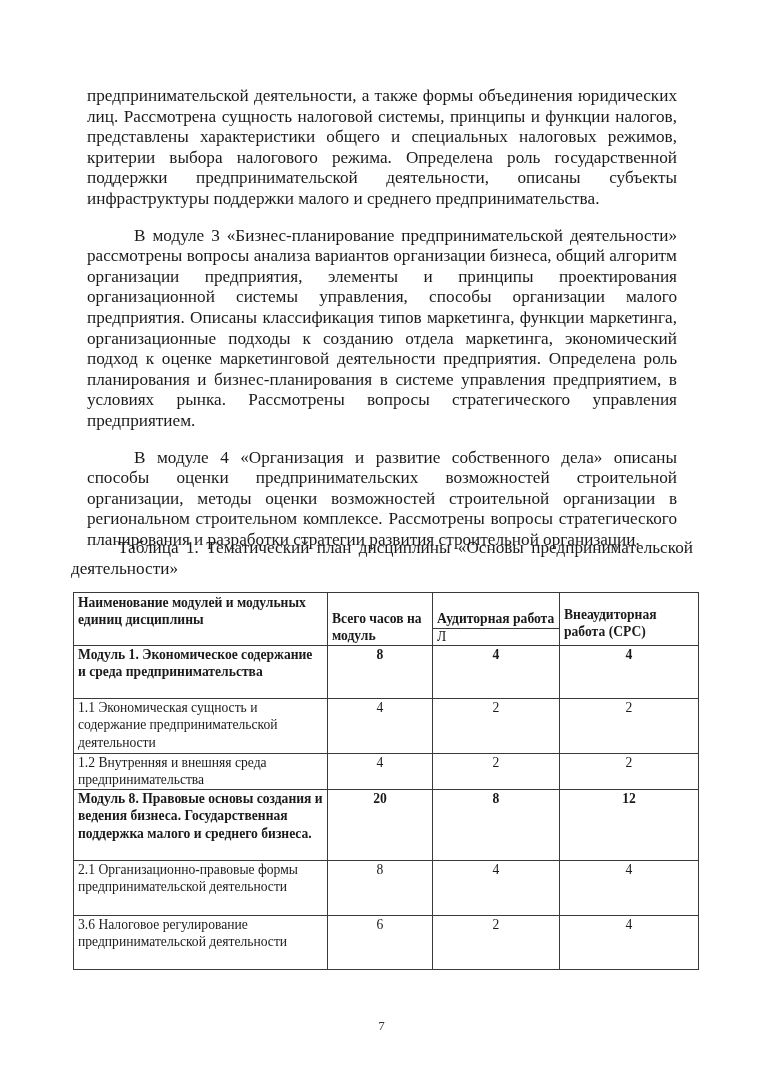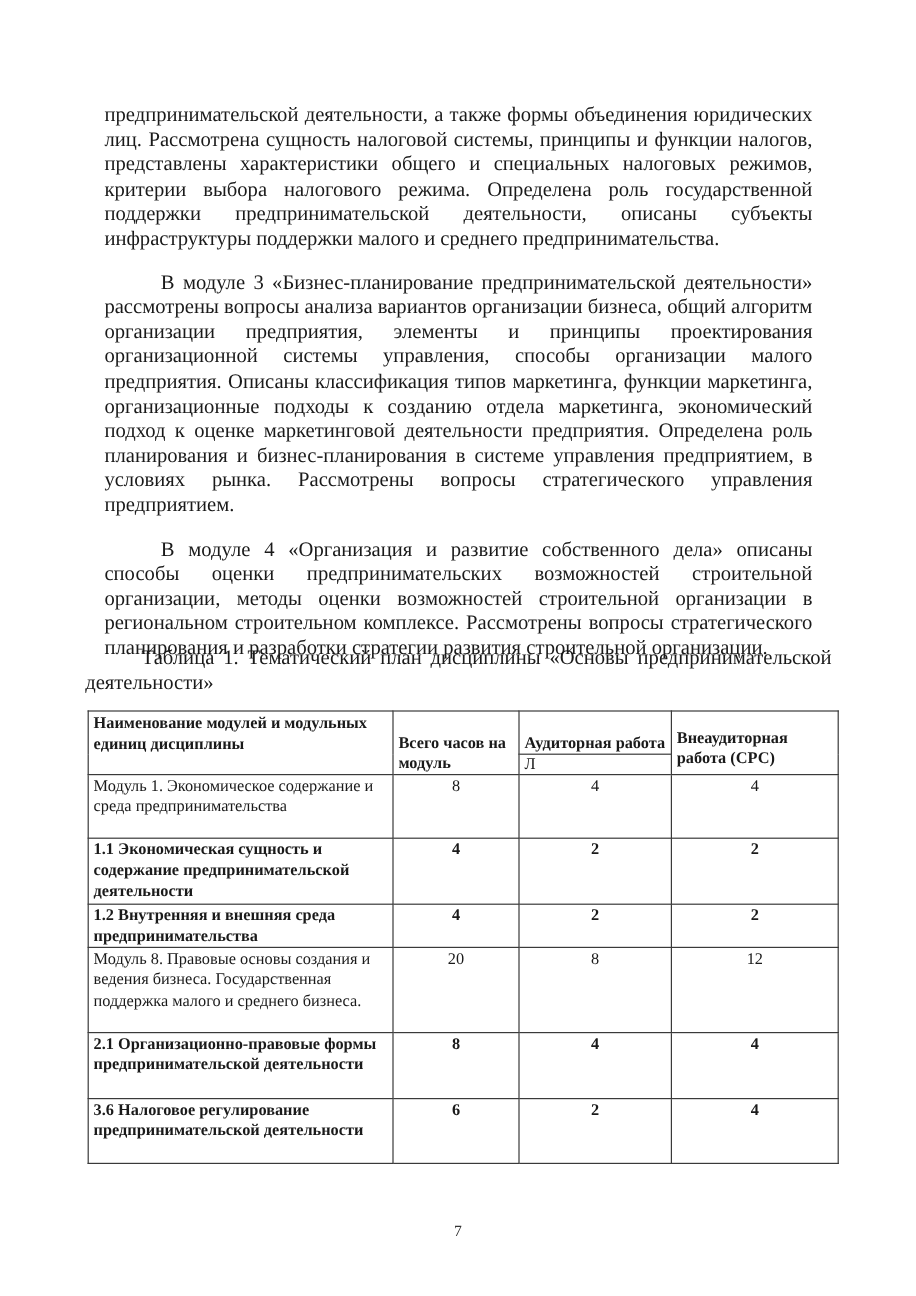--- a/index.html
+++ b/index.html
@@ -19,25 +19,25 @@
       position: absolute; left: 71px; top: 538px; width: 622px;
       font-size: 17.2px; line-height: 20.6px; text-align: justify;
       text-indent: 47px; margin: 0;
     }
     table.plan {
       position: absolute; left: 73px; top: 592px; width: 625px;
       border-collapse: collapse; table-layout: fixed;
       font-size: 13.6px; line-height: 17.4px;
     }
     table.plan td, table.plan th {
-      border: 1px solid #3a3a3a; padding: 0 4px; vertical-align: top; font-weight: bold;
+      border: 1px solid #3a3a3a; padding: 0 4px; vertical-align: top;
     }
     table.plan th { font-weight: bold; text-align: left; }
     table.plan td.num { text-align: center; }
-    table.plan tr.module td { font-weight: normal; }
+    table.plan tr.module td { font-weight: bold; }
     table.plan th.sub { font-weight: normal; height: 16px; line-height: 16px; }
     .page-number {
       position: absolute; left: 0; width: 763px; top: 1018px;
       text-align: center; font-size: 13px; color: #333;
     }
   </style>
 </head>
 <body>
 
 <div class="page">

